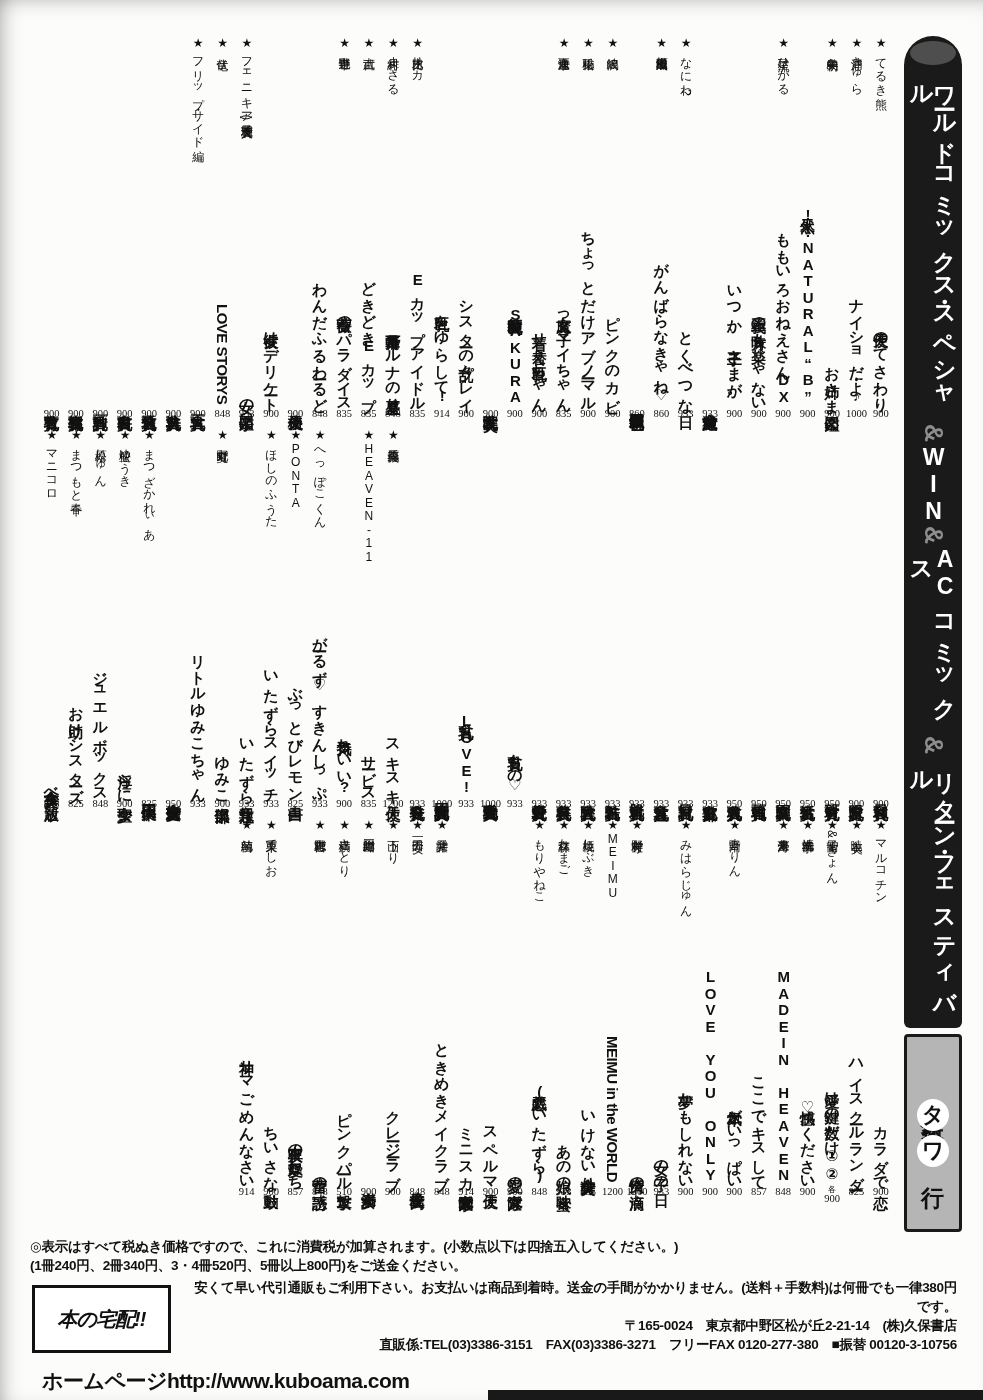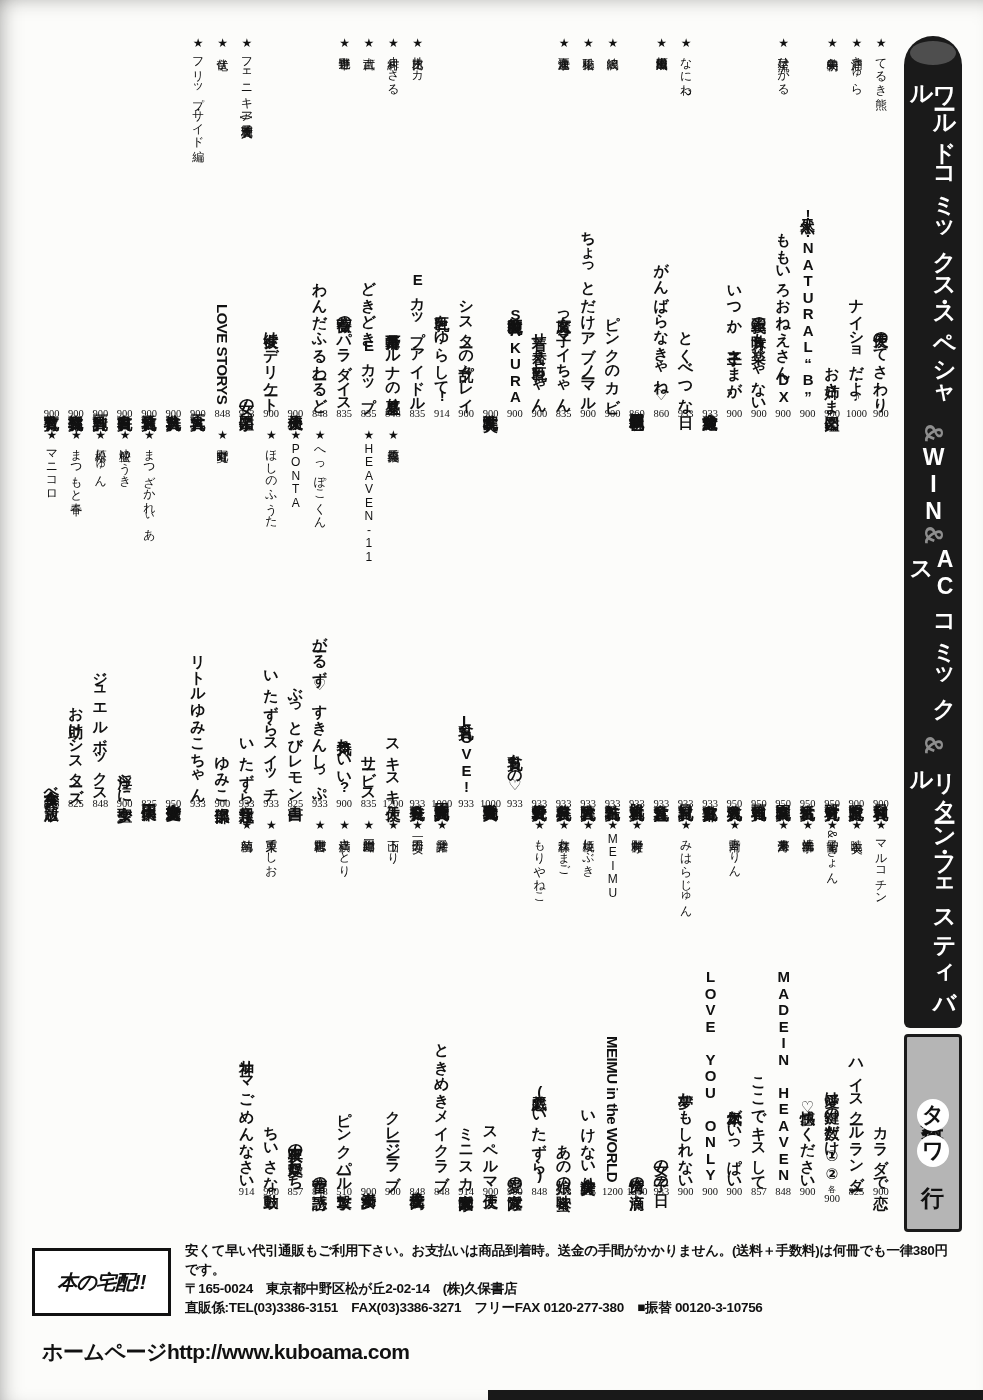--- a/index.html
+++ b/index.html
@@ -36,23 +36,23 @@
   .banner-range{margin-top:6px;background:#b5b5b5;border:3px solid #1a1a1a;border-radius:4px;height:184px;
                 display:flex;flex-direction:column;align-items:center;justify-content:center;padding:4px 0;}
   .rtext{writing-mode:vertical-rl;text-orientation:upright;font-size:23px;font-weight:700;color:#111;line-height:1.05;}
   .circ{width:32px;height:32px;background:#fff;border-radius:50%;display:flex;align-items:center;justify-content:center;
         font-size:22px;font-weight:700;color:#111;margin:2px 0;flex:0 0 auto;}
   
   .footer{position:absolute;left:30px;right:26px;top:1238px;}
   .notice div{font-size:13.5px;font-weight:600;line-height:1.38;letter-spacing:-0.3px;}
   .delivery-row{display:flex;align-items:flex-start;margin-top:4px;}
   .delivery-box{flex:0 0 auto;width:133px;height:62px;border:3px solid #111;display:flex;align-items:center;justify-content:center;
-                font-size:20px;font-weight:700;font-style:italic;letter-spacing:-1px;margin:6px 14px 16px 2px;background:#fff;}
+                font-size:20px;font-weight:700;font-style:italic;letter-spacing:-1px;margin:6px 14px 8px 2px;background:#fff;}
   .delivery-lines{flex:1 1 auto;}
-  .delivery-lines div{font-size:13.5px;font-weight:600;line-height:1.4;letter-spacing:-0.3px;}
+  .delivery-lines div{font-size:13.5px;font-weight:600;line-height:1.4;letter-spacing:-0.3px;text-align:right;}
   .web-row{margin-top:6px;display:flex;align-items:baseline;flex-wrap:nowrap;}
   .web-row .site{font-size:21px;font-weight:700;margin-left:12px;letter-spacing:-0.5px;}
   .bottom-strip{position:absolute;left:488px;right:0;bottom:0;height:10px;background:#191919;}
 </style>
 </head>
 <body>
 
 <div class="page">
 
   <div class="band band1">
@@ -857,26 +857,28 @@
         <div class="rtext">作家名</div>
         <div class="circ">タ</div>
         <div class="rtext">〜</div>
         <div class="circ">ワ</div>
         <div class="rtext">行</div>
       </div>
   </div>
 
   <div class="footer">
     <div class="notice">
+      <div>◎表示はすべて税ぬき価格ですので、これに消費税が加算されます。(小数点以下は四捨五入してください。)</div>
+      <div>(1冊240円、2冊340円、3・4冊520円、5冊以上800円)をご送金ください。</div>
     </div>
     <div class="delivery-row">
       <div class="delivery-box">本の宅配!!</div>
       <div class="delivery-lines">
         <div>安くて早い代引通販もご利用下さい。お支払いは商品到着時。送金の手間がかかりません。(送料＋手数料)は何冊でも一律380円です。</div>
-        <div>〒165-0024　東京都中野区松が丘2-02-14　(株)久保書店</div>
+        <div>〒165-0024　東京都中野区松が丘2-21-14　(株)久保書店</div>
         <div>直販係:TEL(03)3386-3151　FAX(03)3386-3271　フリーFAX 0120-277-380　■振替 00120-3-10756</div>
       </div>
     </div>
     <div class="web-row">
 
       <span class="site">ホームページhttp://www.kuboama.com</span>
     </div>
   </div>
 
   <div class="bottom-strip"></div>

